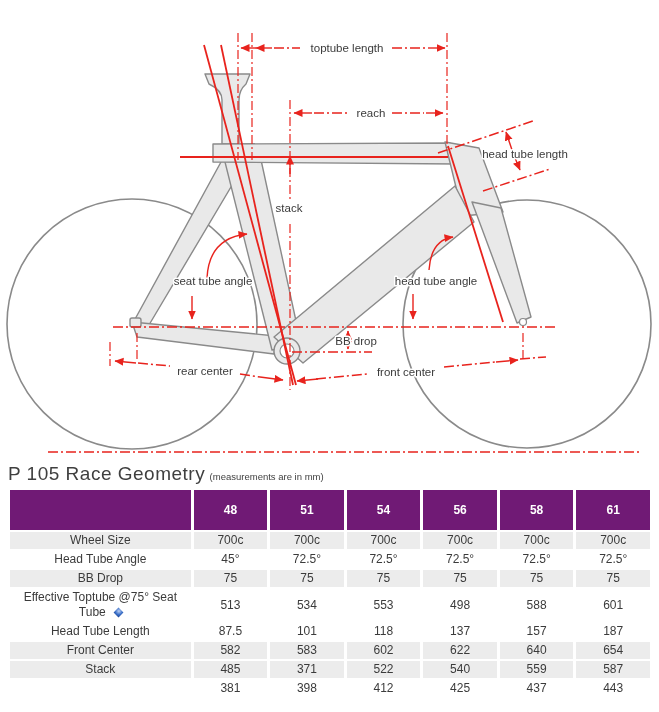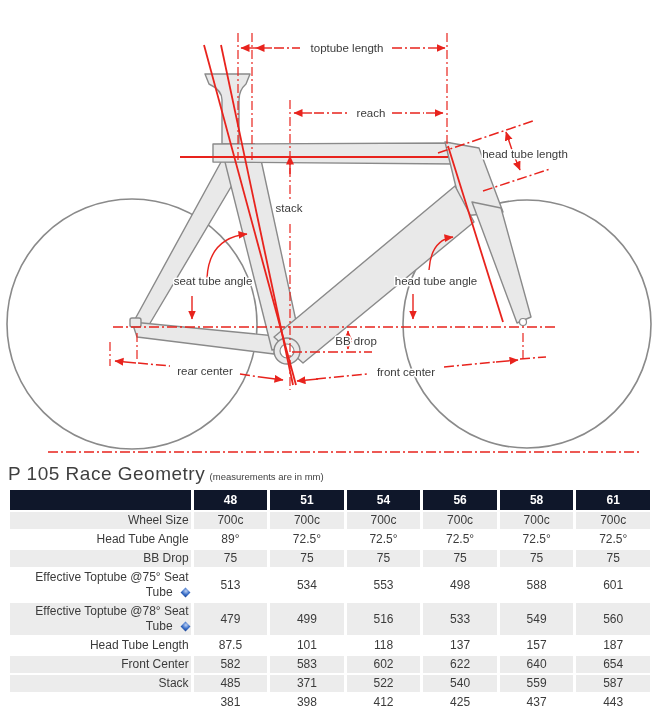--- a/index.html
+++ b/index.html
@@ -19,24 +19,24 @@
   .sl{stroke-width:1.8;}
   .ar{stroke-width:1.4;}
 
   
   .title-row{margin:5px 12px 3px 8px;white-space:nowrap;}
   .title-main{font-size:19px;letter-spacing:0.5px;color:#3f3f3f;}
   .title-note{font-size:9.5px;color:#3f3f3f;}
 
   
   table.geo{width:646px;margin:2px 0 0 7px;border-collapse:separate;border-spacing:3px 2px;}
-  table.geo th{background:#0f172a;color:#ffffff;font-size:12px;font-weight:bold;
-               height:16px;padding:2px 0;text-align:center;}
+  table.geo th{background:#701a75;color:#ffffff;font-size:12px;font-weight:bold;
+               height:16px;padding:12px 0;text-align:center;}
   table.geo td{font-size:12px;color:#3b3b3b;text-align:center;padding:1px 2px;line-height:1.25;}
-  table.geo td.lbl{text-align:right;}
+  table.geo td.lbl{text-align:center;}
   tr.odd td{background:#ececec;}
   tr.even td{background:#ffffff;}
   .dia{display:inline-block;width:7px;height:7px;margin:0 0 0 9px;
        background:radial-gradient(circle at 40% 32%, #bdd0f3 0%, #3a6fc8 55%, #163e8f 100%);
        transform:rotate(45deg);}
 </style>
 </head>
 <body>
 
 <div class="wrap">
@@ -161,21 +161,21 @@
         <td class="lbl"><span>Wheel Size</span></td>
         <td>700c</td>
         <td>700c</td>
         <td>700c</td>
         <td>700c</td>
         <td>700c</td>
         <td>700c</td>
       </tr>
       <tr class="even">
         <td class="lbl"><span>Head Tube Angle</span></td>
-        <td>89°</td>
+        <td>45°</td>
         <td>72.5°</td>
         <td>72.5°</td>
         <td>72.5°</td>
         <td>72.5°</td>
         <td>72.5°</td>
       </tr>
       <tr class="odd">
         <td class="lbl"><span>BB Drop</span></td>
         <td>75</td>
         <td>75</td>
@@ -186,29 +186,20 @@
       </tr>
       <tr class="even">
         <td class="lbl"><span>Effective Toptube @75° Seat Tube</span><span class="dia"></span></td>
         <td>513</td>
         <td>534</td>
         <td>553</td>
         <td>498</td>
         <td>588</td>
         <td>601</td>
       </tr>
-      <tr class="odd">
-        <td class="lbl"><span>Effective Toptube @78° Seat Tube</span><span class="dia"></span></td>
-        <td>479</td>
-        <td>499</td>
-        <td>516</td>
-        <td>533</td>
-        <td>549</td>
-        <td>560</td>
-      </tr>
       <tr class="even">
         <td class="lbl"><span>Head Tube Length</span></td>
         <td>87.5</td>
         <td>101</td>
         <td>118</td>
         <td>137</td>
         <td>157</td>
         <td>187</td>
       </tr>
       <tr class="odd">

